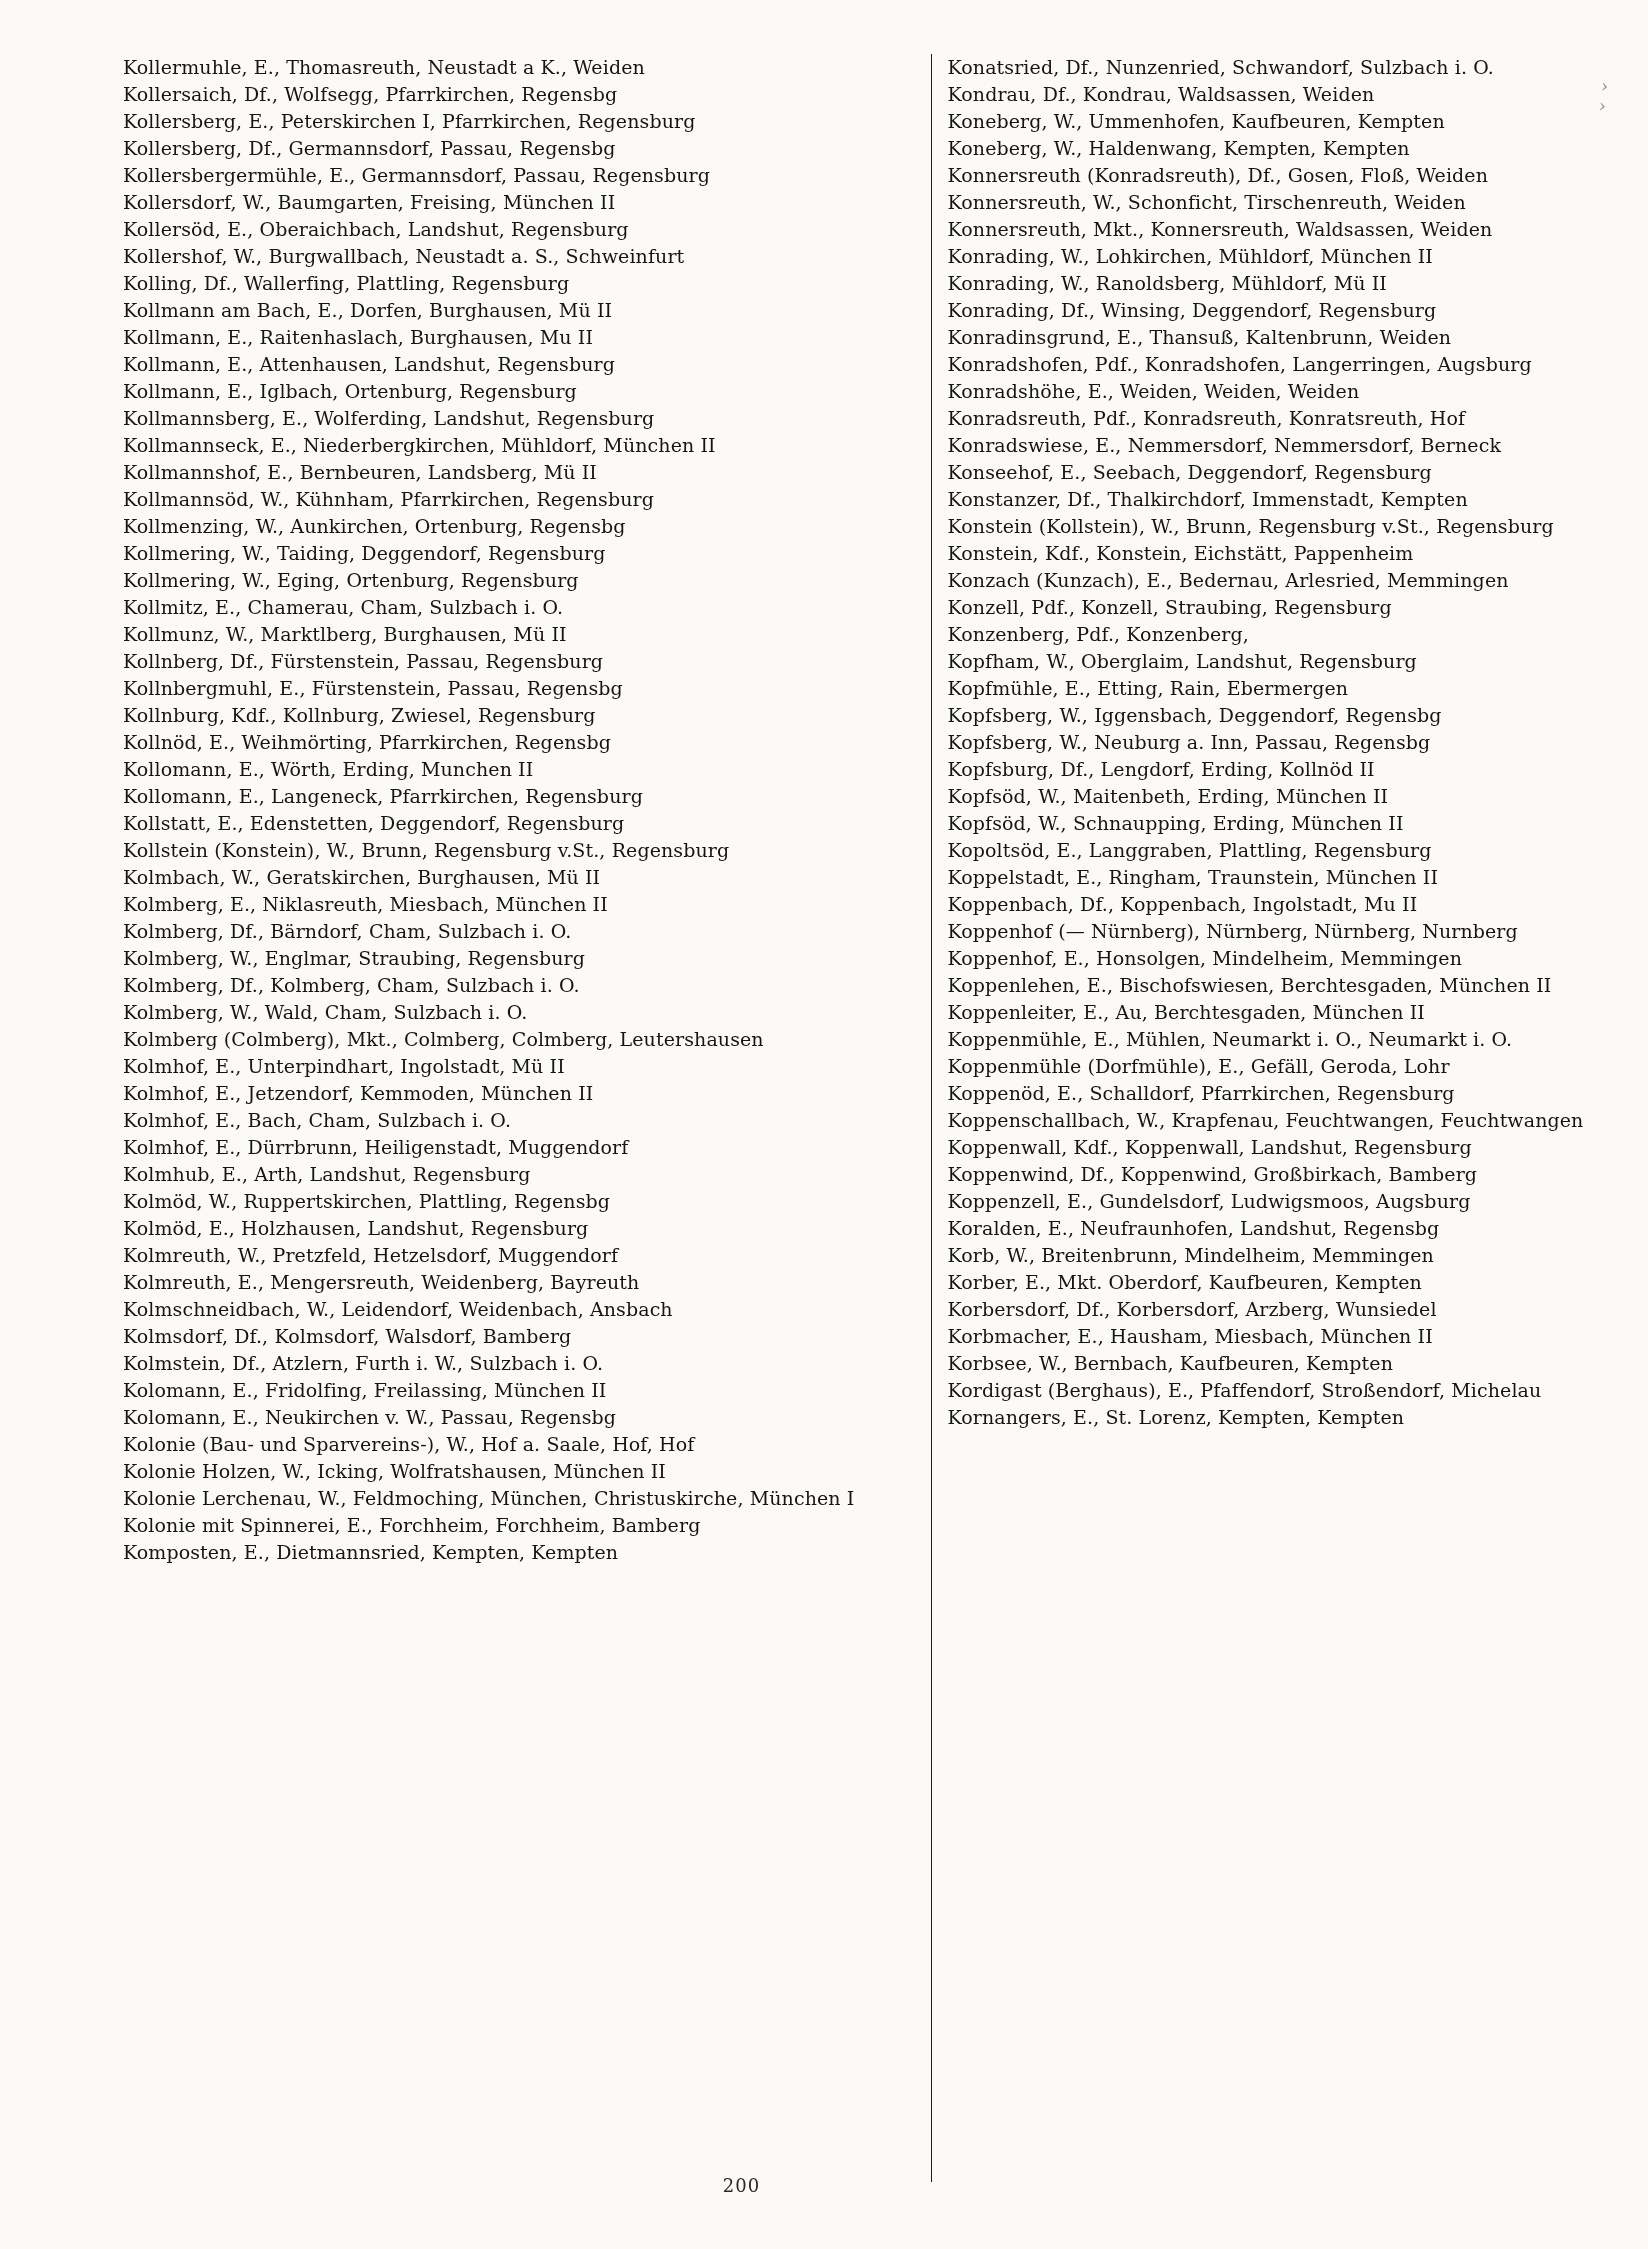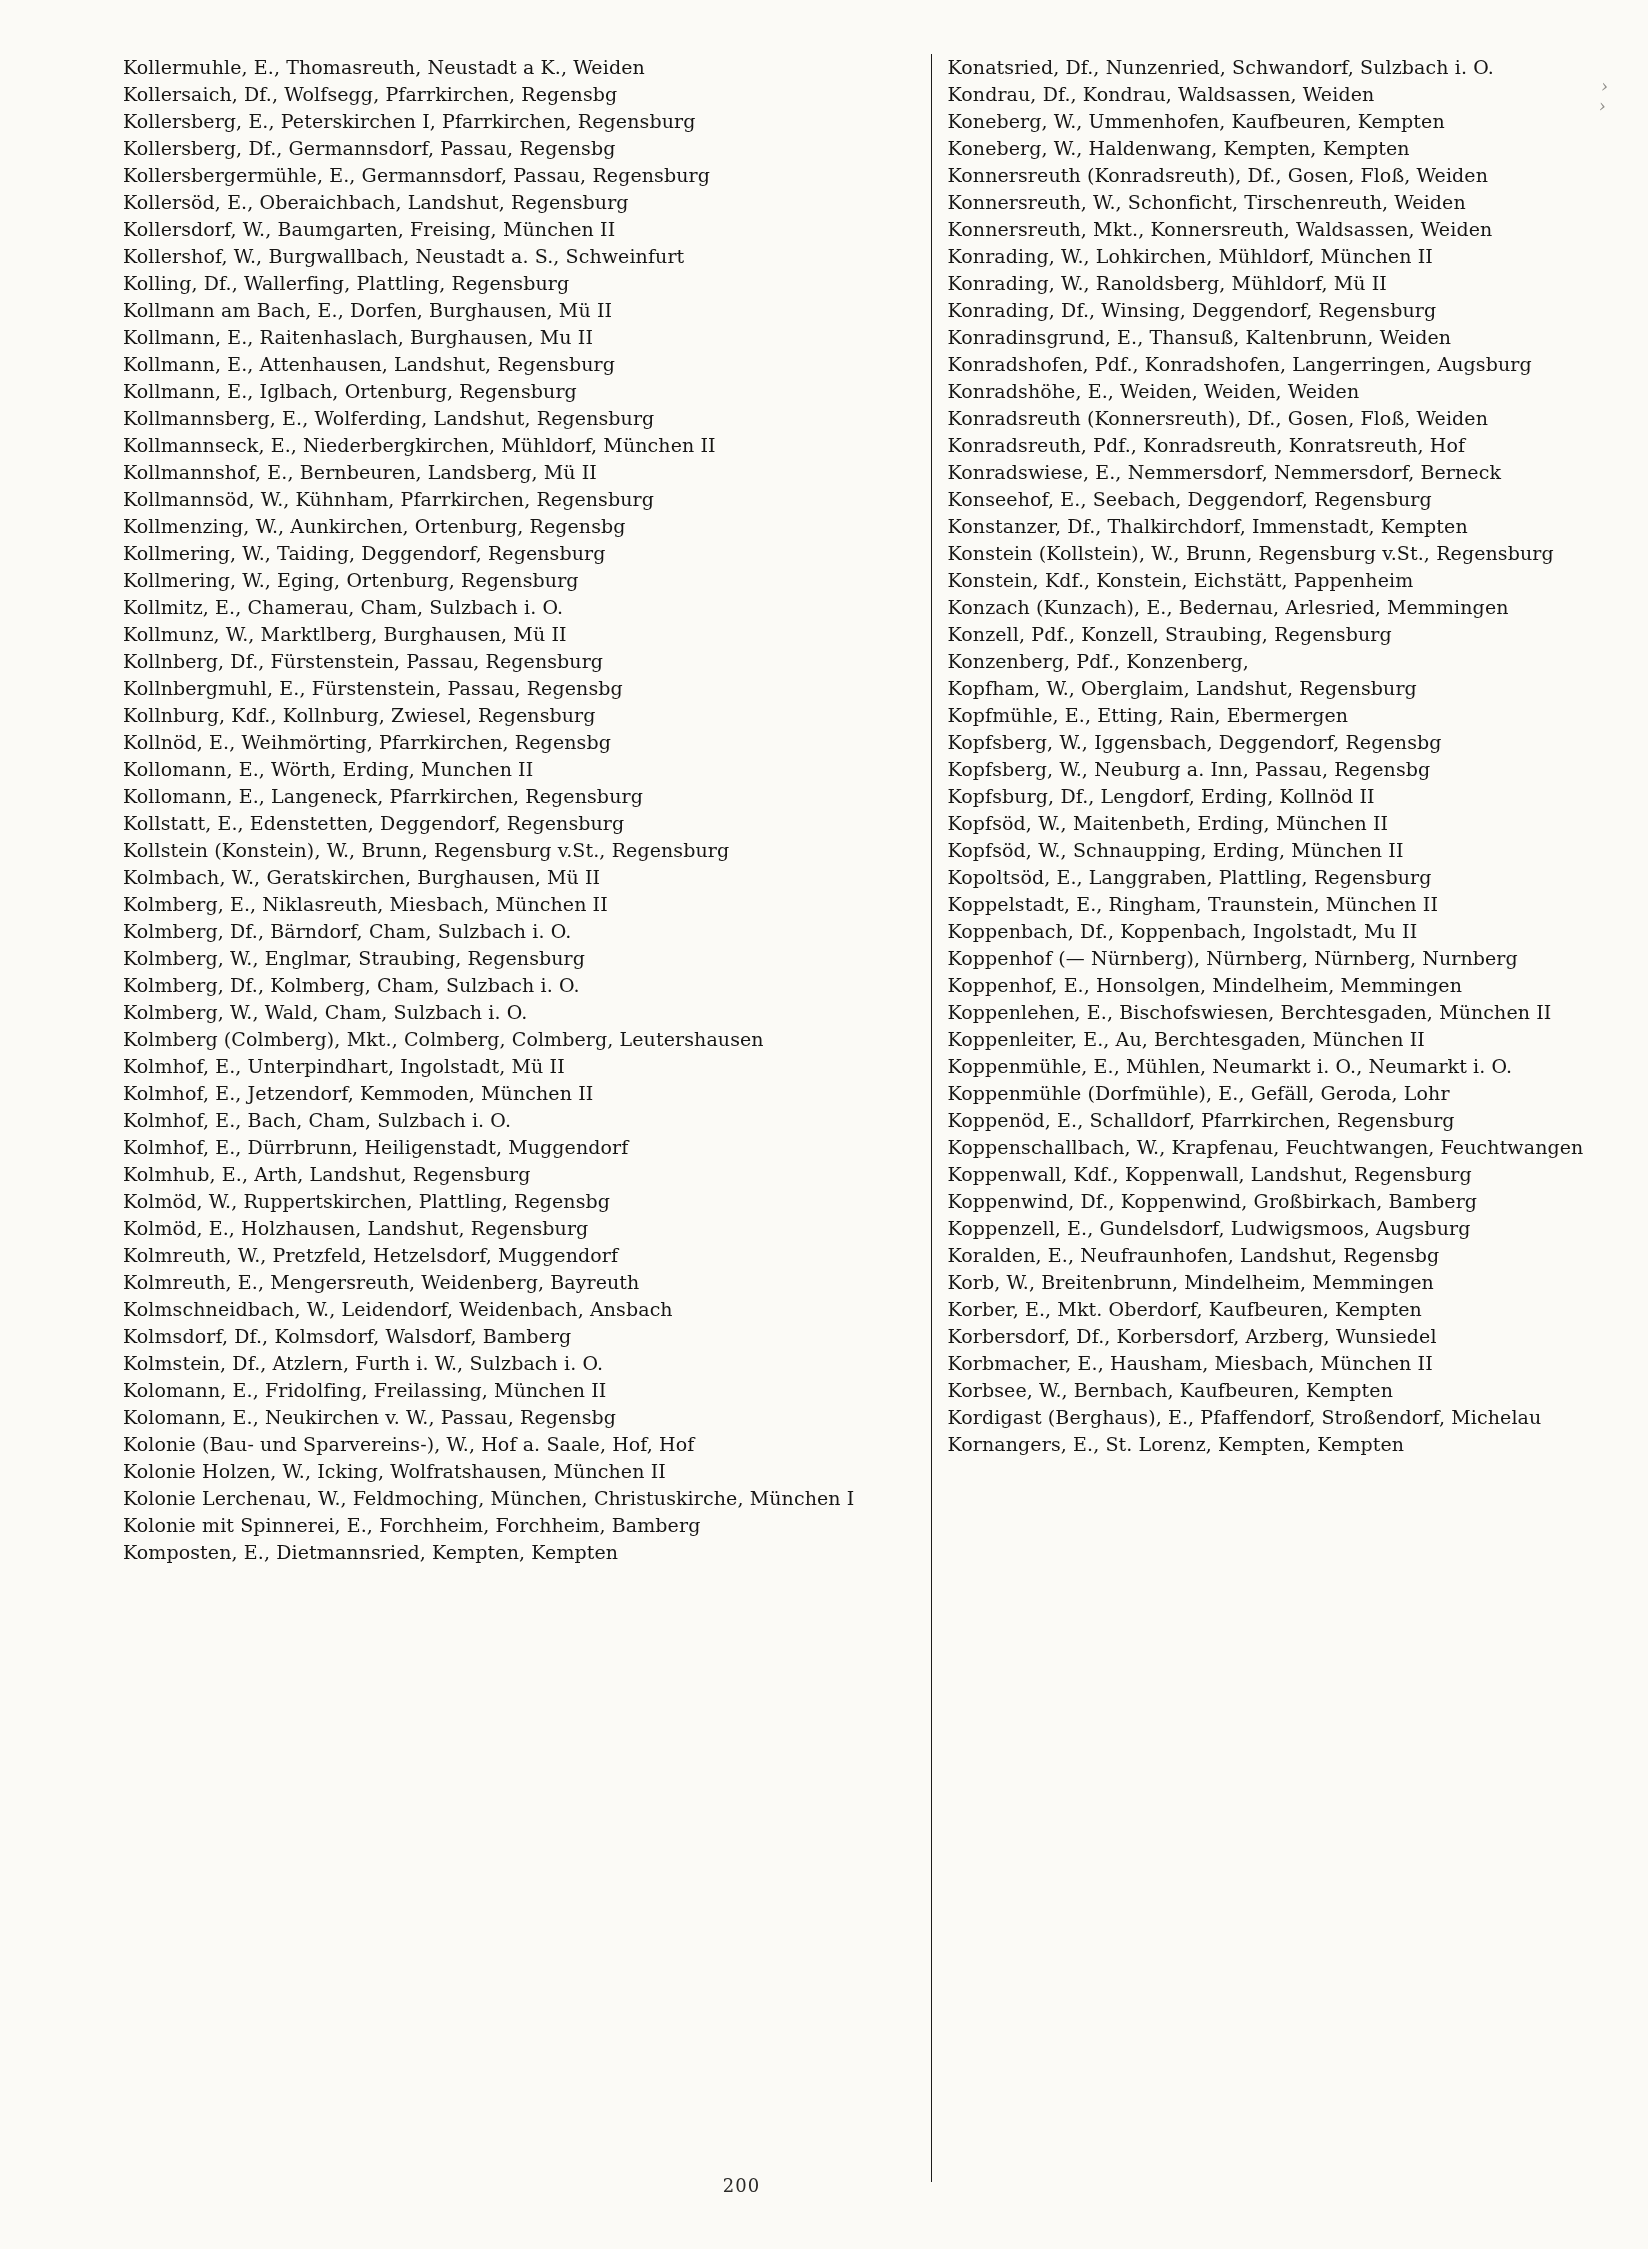--- a/index.html
+++ b/index.html
@@ -64,22 +64,22 @@
     <span>›</span>
   </div>
 
   <div class="columns">
     <div class="col col-left">
         <div class="entry">Kollermuhle, E., Thomasreuth, Neustadt a K., Weiden</div>
         <div class="entry">Kollersaich, Df., Wolfsegg, Pfarrkirchen, Regensbg</div>
         <div class="entry">Kollersberg, E., Peterskirchen I, Pfarrkirchen, Regensburg</div>
         <div class="entry">Kollersberg, Df., Germannsdorf, Passau, Regensbg</div>
         <div class="entry">Kollersbergermühle, E., Germannsdorf, Passau, Regensburg</div>
+        <div class="entry">Kollersdorf, W., Baumgarten, Freising, München II</div>
         <div class="entry">Kollersöd, E., Oberaichbach, Landshut, Regensburg</div>
-        <div class="entry">Kollersdorf, W., Baumgarten, Freising, München II</div>
         <div class="entry">Kollershof, W., Burgwallbach, Neustadt a. S., Schweinfurt</div>
         <div class="entry">Kolling, Df., Wallerfing, Plattling, Regensburg</div>
         <div class="entry">Kollmann am Bach, E., Dorfen, Burghausen, Mü II</div>
         <div class="entry">Kollmann, E., Raitenhaslach, Burghausen, Mu II</div>
         <div class="entry">Kollmann, E., Attenhausen, Landshut, Regensburg</div>
         <div class="entry">Kollmann, E., Iglbach, Ortenburg, Regensburg</div>
         <div class="entry">Kollmannsberg, E., Wolferding, Landshut, Regensburg</div>
         <div class="entry">Kollmannseck, E., Niederbergkirchen, Mühldorf, München II</div>
         <div class="entry">Kollmannshof, E., Bernbeuren, Landsberg, Mü II</div>
         <div class="entry">Kollmannsöd, W., Kühnham, Pfarrkirchen, Regensburg</div>
@@ -130,21 +130,20 @@
         <div class="entry">Koneberg, W., Haldenwang, Kempten, Kempten</div>
         <div class="entry">Konnersreuth (Konradsreuth), Df., Gosen, Floß, Weiden</div>
         <div class="entry">Konnersreuth, W., Schonficht, Tirschenreuth, Weiden</div>
         <div class="entry">Konnersreuth, Mkt., Konnersreuth, Waldsassen, Weiden</div>
         <div class="entry">Konrading, W., Lohkirchen, Mühldorf, München II</div>
         <div class="entry">Konrading, W., Ranoldsberg, Mühldorf, Mü II</div>
         <div class="entry">Konrading, Df., Winsing, Deggendorf, Regensburg</div>
         <div class="entry">Konradinsgrund, E., Thansuß, Kaltenbrunn, Weiden</div>
         <div class="entry">Konradshofen, Pdf., Konradshofen, Langerringen, Augsburg</div>
         <div class="entry">Konradshöhe, E., Weiden, Weiden, Weiden</div>
-        <div class="entry">Konradsreuth (Konnersreuth), Df., Gosen, Floß, Weiden</div>
         <div class="entry">Konradsreuth, Pdf., Konradsreuth, Konratsreuth, Hof</div>
         <div class="entry">Konradswiese, E., Nemmersdorf, Nemmersdorf, Berneck</div>
         <div class="entry">Konseehof, E., Seebach, Deggendorf, Regensburg</div>
         <div class="entry">Konstanzer, Df., Thalkirchdorf, Immenstadt, Kempten</div>
         <div class="entry">Konstein (Kollstein), W., Brunn, Regensburg v.St., Regensburg</div>
         <div class="entry">Konstein, Kdf., Konstein, Eichstätt, Pappenheim</div>
         <div class="entry">Konzach (Kunzach), E., Bedernau, Arlesried, Memmingen</div>
         <div class="entry">Konzell, Pdf., Konzell, Straubing, Regensburg</div>
         <div class="entry">Konzenberg, Pdf., Konzenberg,</div>
         <div class="entry">Kopfham, W., Oberglaim, Landshut, Regensburg</div>

